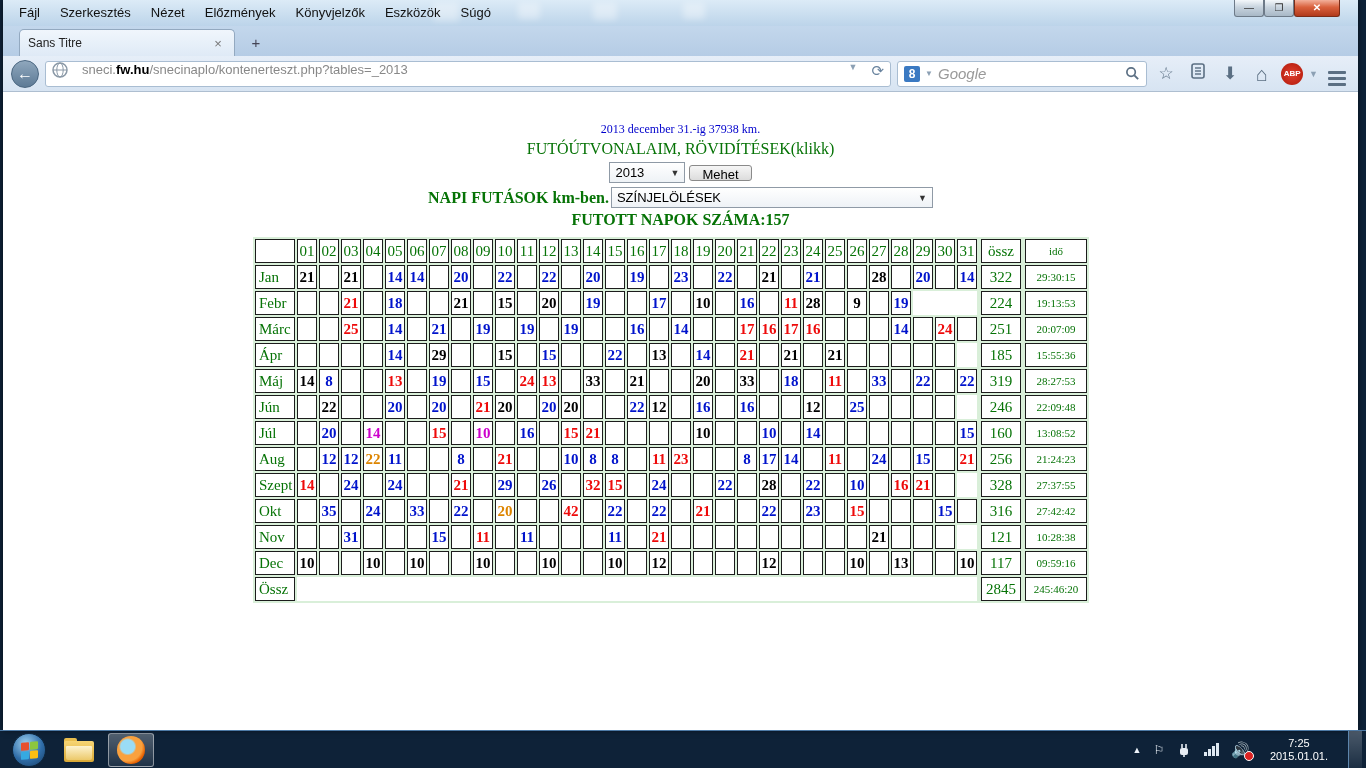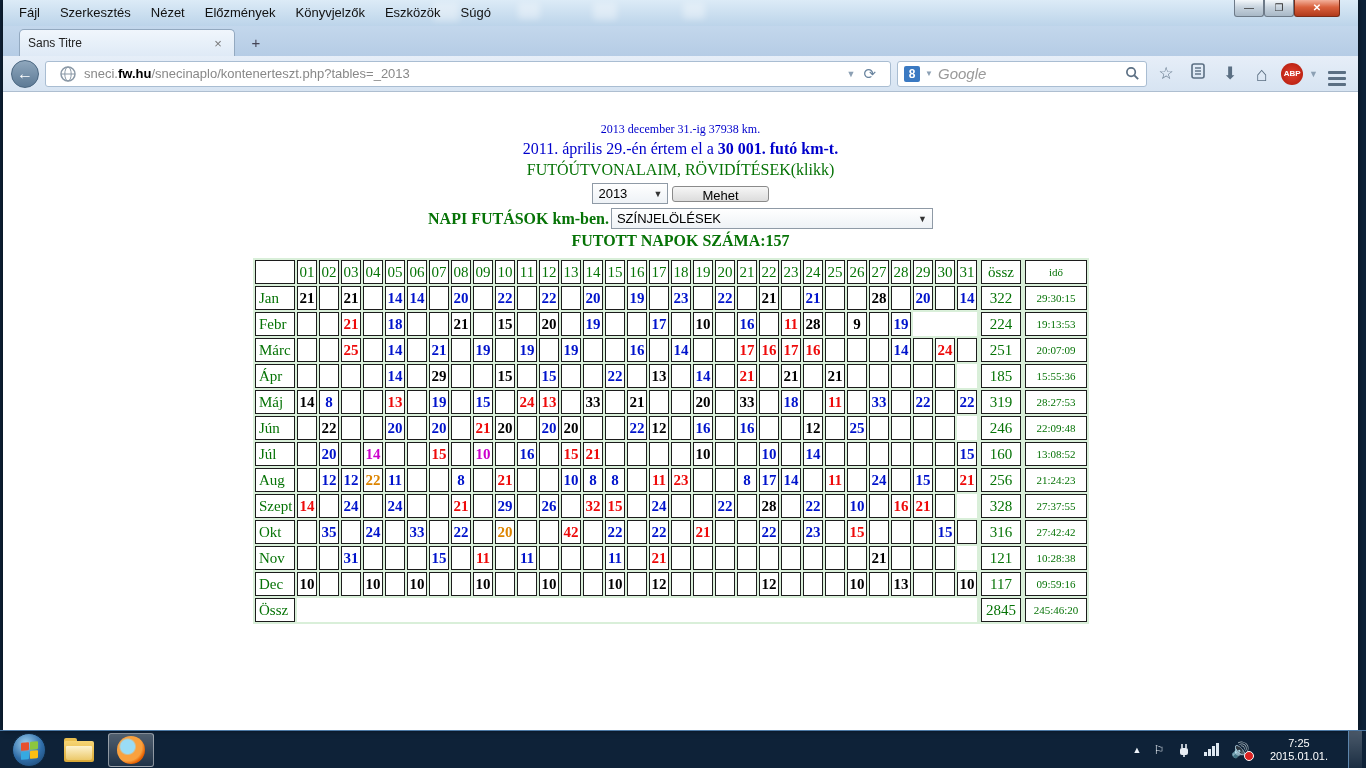--- a/index.html
+++ b/index.html
@@ -17,21 +17,21 @@
   .win-btn.close { width:46px; background:linear-gradient(#f3b09b,#d9603c 45%,#b13a1c); color:#fff; border-color:#7a2c18; font-weight:bold; }
 
   .tabbar { height:30px; background:linear-gradient(#c3d7ec,#b5cce5); position:relative; }
   .tab { position:absolute; left:16px; top:3px; width:216px; height:27px; background:linear-gradient(#f0f6fc,#dfeaf6); border:1px solid #93a9c0; border-bottom:none; border-radius:5px 5px 0 0; display:flex; align-items:center; padding:0 8px; }
   .tab-title { font-size:12px; color:#222; flex:1; }
   .tab-close { color:#777; font-size:13px; width:16px; text-align:center; }
   .newtab-btn { position:absolute; left:240px; top:7px; width:26px; height:20px; font-size:15px; color:#445; text-align:center; line-height:19px; border-radius:3px; }
 
   .navbar { height:36px; background:linear-gradient(#e6eef8,#d7e4f2); border-bottom:1px solid #aebed0; display:flex; align-items:center; padding:0 8px; gap:6px; }
   .back-btn { width:28px; height:28px; border-radius:50%; background:linear-gradient(#8fa7bd,#5d7a95); border:1px solid #4a6ут; border:1px solid #4a6680; color:#fff; font-size:16px; text-align:center; line-height:26px; flex:0 0 auto; }
-  .urlbar { flex:1; height:26px; background:#fff; border:1px solid #a9bdd2; border-radius:3px; display:flex; align-items:center; padding:0 14px; gap:8px; }
+  .urlbar { flex:1; height:26px; background:#fff; border:1px solid #a9bdd2; border-radius:3px; display:flex; padding:0 6px; gap:14px; }
   .globe { width:16px; height:16px; flex:0 0 auto; }
   .url-text { flex:1; font-size:13px; color:#888; white-space:nowrap; overflow:hidden; }
   .url-text b { color:#000; }
   .url-dd { color:#8ca0b4; font-size:9px; }
   .url-reload { color:#68839e; font-size:15px; }
   .searchbox { width:250px; height:26px; background:#fff; border:1px solid #a9bdd2; border-radius:3px; display:flex; align-items:center; padding:0 6px; gap:5px; flex:0 0 auto; }
   .g8 { width:16px; height:16px; background:#3a79c2; color:#fff; font-size:12px; font-weight:bold; text-align:center; line-height:16px; border-radius:2px; flex:0 0 auto; }
   .search-dd { color:#8ca0b4; font-size:8px; }
   .search-ph { flex:1; font-style:italic; font-size:15px; color:#999; }
   .nav-icon { width:26px; height:26px; text-align:center; line-height:26px; color:#5b6f83; font-size:17px; flex:0 0 auto; }
@@ -43,21 +43,21 @@
   .content { height:637px; background:#fff; overflow:hidden; font-family:"Liberation Serif", serif; }
   .page-head { text-align:center; }
   .h-red { margin-top:16px; font-size:18px; font-weight:bold; color:#cc0000; }
   .h-blue1 { margin-top:30px; font-size:12px; color:#0000cc; }
   .h-blue2 { margin-top:3px; font-size:16px; color:#0000cc; }
   .h-green-link { margin-top:3px; font-size:16px; color:#067306; }
   .controls-line { margin-top:4px; display:flex; justify-content:center; align-items:center; gap:4px; }
   .select { border:1px solid #8f9aa6; background:linear-gradient(#fff,#eef2f6); font-family:"Liberation Sans",sans-serif; font-size:13px; color:#000; display:inline-flex; align-items:center; justify-content:space-between; padding:0 5px; height:21px; }
   .sel-year { width:76px; }
   .sel-arrow { font-size:9px; color:#333; margin-left:6px; }
-  .btn-go { height:16px; padding:1px 29px; font-family:"Liberation Sans",sans-serif; font-size:13px; color:#000; background:linear-gradient(#f6f6f6,#dcdcdc); border:1px solid #8a8a8a; border-radius:3px; }
+  .btn-go { height:16px; padding:1px 12px; font-family:"Liberation Sans",sans-serif; font-size:13px; color:#000; background:linear-gradient(#f6f6f6,#dcdcdc); border:1px solid #8a8a8a; border-radius:3px; }
   .napi-line { margin-top:4px; display:flex; justify-content:center; align-items:center; }
   .napi-label { font-size:16px; font-weight:bold; color:#067306; margin-right:2px; }
   .sel-legend { width:322px; }
   .h-green2 { margin-top:3px; font-size:16px; font-weight:bold; color:#067306; text-align:center; }
 
   
   .cal-wrap { display:flex; margin:8px 0 0 250px; align-items:flex-start; }
   table.cal { border-collapse:separate; border-spacing:2px; background:#d9efd9; }
   .cal td, .cal th { border:1px solid #1c1c1c; background:#fff; height:22px; padding:0; text-align:center; vertical-align:middle; font-family:"Liberation Serif",serif; font-size:15px; font-weight:bold; line-height:22px; }
   .cal th { font-weight:normal; color:#067306; }
@@ -158,21 +158,20 @@
     <div class="nav-icon">⬇</div>
     <div class="nav-icon" style="font-size:20px;">⌂</div>
     <div class="abp">ABP</div>
     <span class="url-dd">▼</span>
     <div class="nav-icon" style="line-height:8px; padding-top:7px;"><span class="hamburger"><div></div><div></div><div></div></span></div>
   </div>
 
   <div class="content">
     <div class="page-head">
       <div class="h-blue1">2013 december 31.-ig 37938 km.</div>
-      <div class="h-blue2"><span>2011. április 29.-én értem el a </span><b>30 001. futó km-t.</b></div>
       <div class="h-green-link">FUTÓÚTVONALAIM, RÖVIDÍTÉSEK(klikk)</div>
       <div class="controls-line">
         <span class="select sel-year">
             <span>2013</span>
             <span class="sel-arrow">▼</span>
           </span>
         <button class="btn-go">Mehet</button>
       </div>
       <div class="napi-line">
         <span class="napi-label">NAPI FUTÁSOK km-ben.</span>

